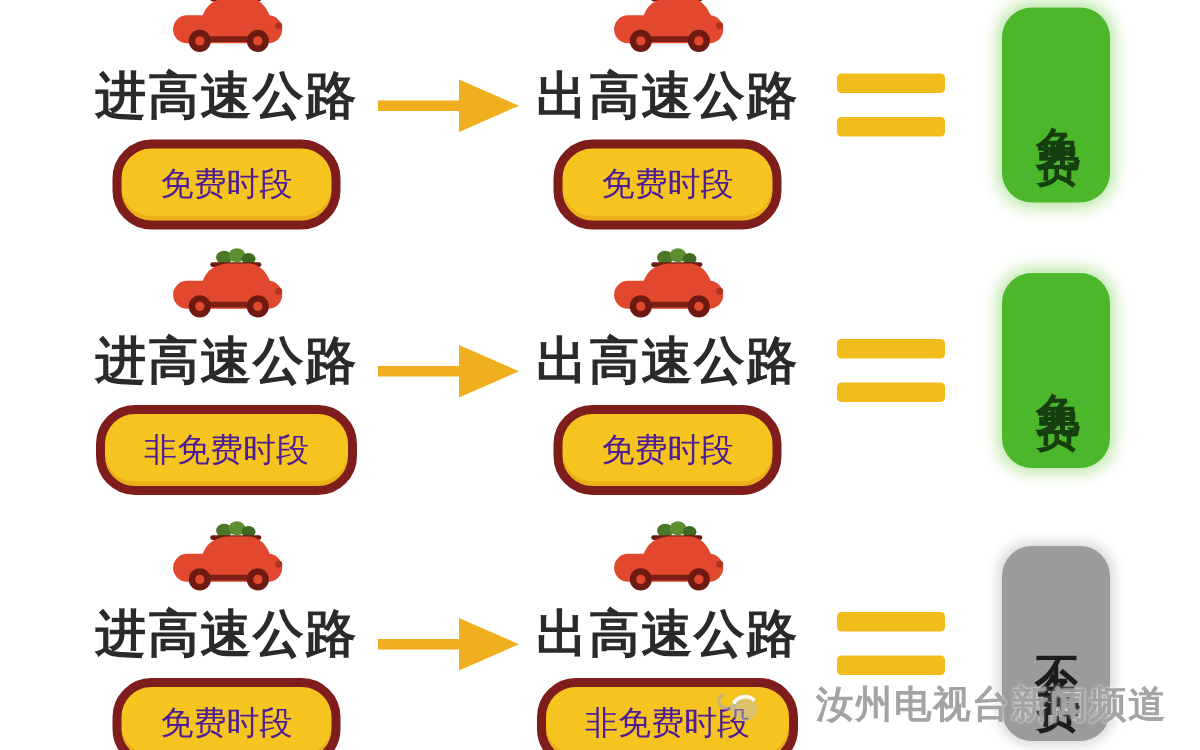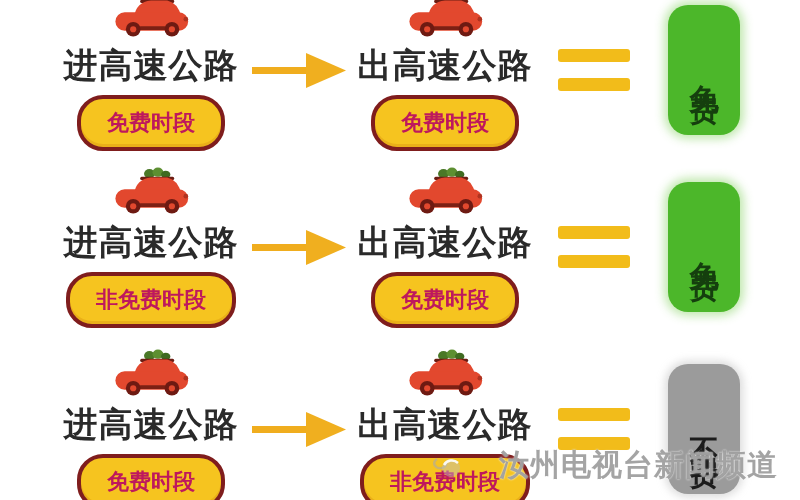--- a/index.html
+++ b/index.html
@@ -18,25 +18,25 @@
   .col-arrow{width:102px;display:flex;justify-content:center;align-items:center;}
   .col-equals{width:110px;display:flex;flex-direction:column;align-items:center;gap:16px;}
   .col-badge{width:110px;display:flex;justify-content:center;align-items:center;}
 
   .car{width:84px;height:48px;}
   .station-label{
     font-size:34px;font-weight:700;color:#2a2a2a;letter-spacing:1px;white-space:nowrap;
   }
   .pill{
     background:#F6C41F;
-    border:4px solid #7f1d1d;
+    border:6px solid #7f1d1d;
     box-shadow:inset 0 -3px 0 rgba(219,150,18,.45);
     border-radius:26px;
     padding:9px 26px;
-    font-size:22px;font-weight:700;color:#be185d;white-space:nowrap;
+    font-size:22px;font-weight:400;color:#4c1d95;white-space:nowrap;
   }
   .bar{width:72px;height:13px;border-radius:3px;background:#F2BC1A;}
   .badge{
     width:72px;height:130px;border-radius:20px;
     display:flex;align-items:center;justify-content:center;
   }
   .badge-free{
     background:#4CB72A;
     box-shadow:0 0 10px 4px rgba(118,204,77,.45);
   }
@@ -49,21 +49,21 @@
     font-size:30px;font-weight:700;letter-spacing:10px;line-height:1;
   }
   .badge-free .badge-text{color:#153F0E;}
   .badge-notfree .badge-text{color:#1c1c1c;}
 
   .watermark{
     position:absolute;right:22px;bottom:14px;
     display:flex;align-items:center;gap:7px;
   }
   .watermark-text{
-    font-size:30px;font-weight:700;color:rgba(148,148,148,.85);
+    font-size:25px;font-weight:700;color:rgba(148,148,148,.85);
     letter-spacing:1px;white-space:nowrap;
     text-shadow:0 0 2px #ffffff;
     margin-left:25px;
   }
   .wm-logo{width:34px;height:30px;}
 </style>
 </head>
 <body>
 
 <div class="stage">

